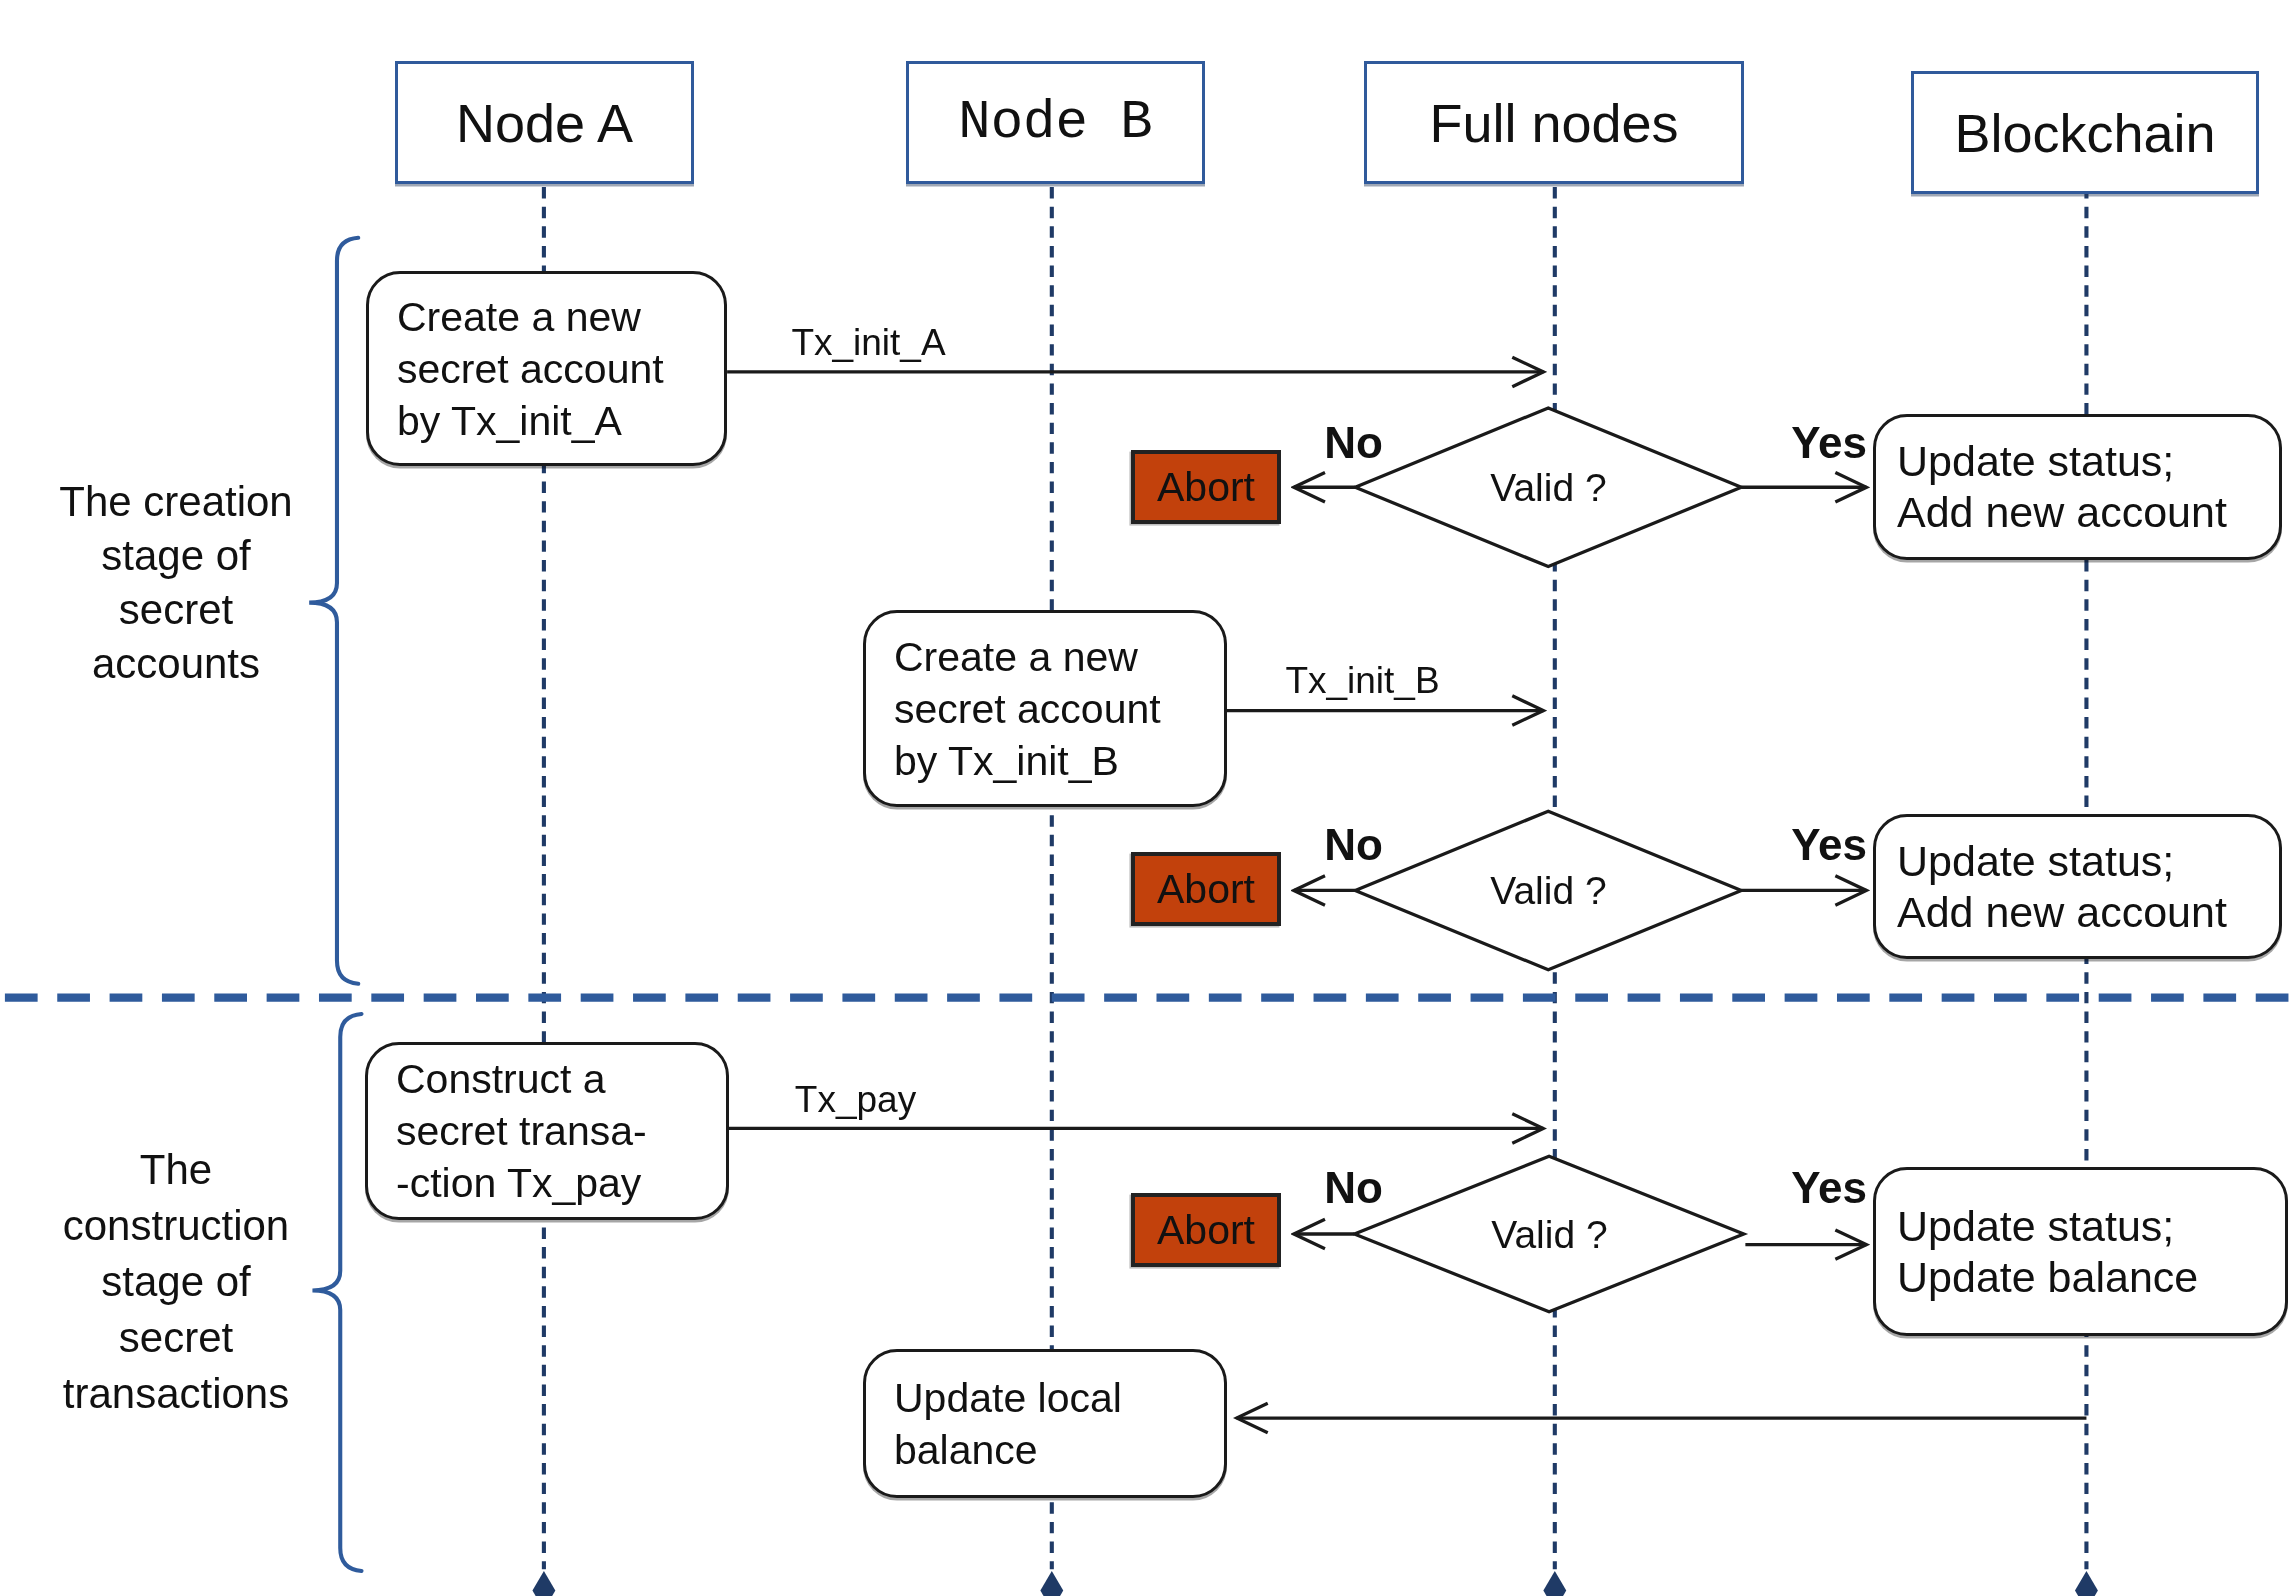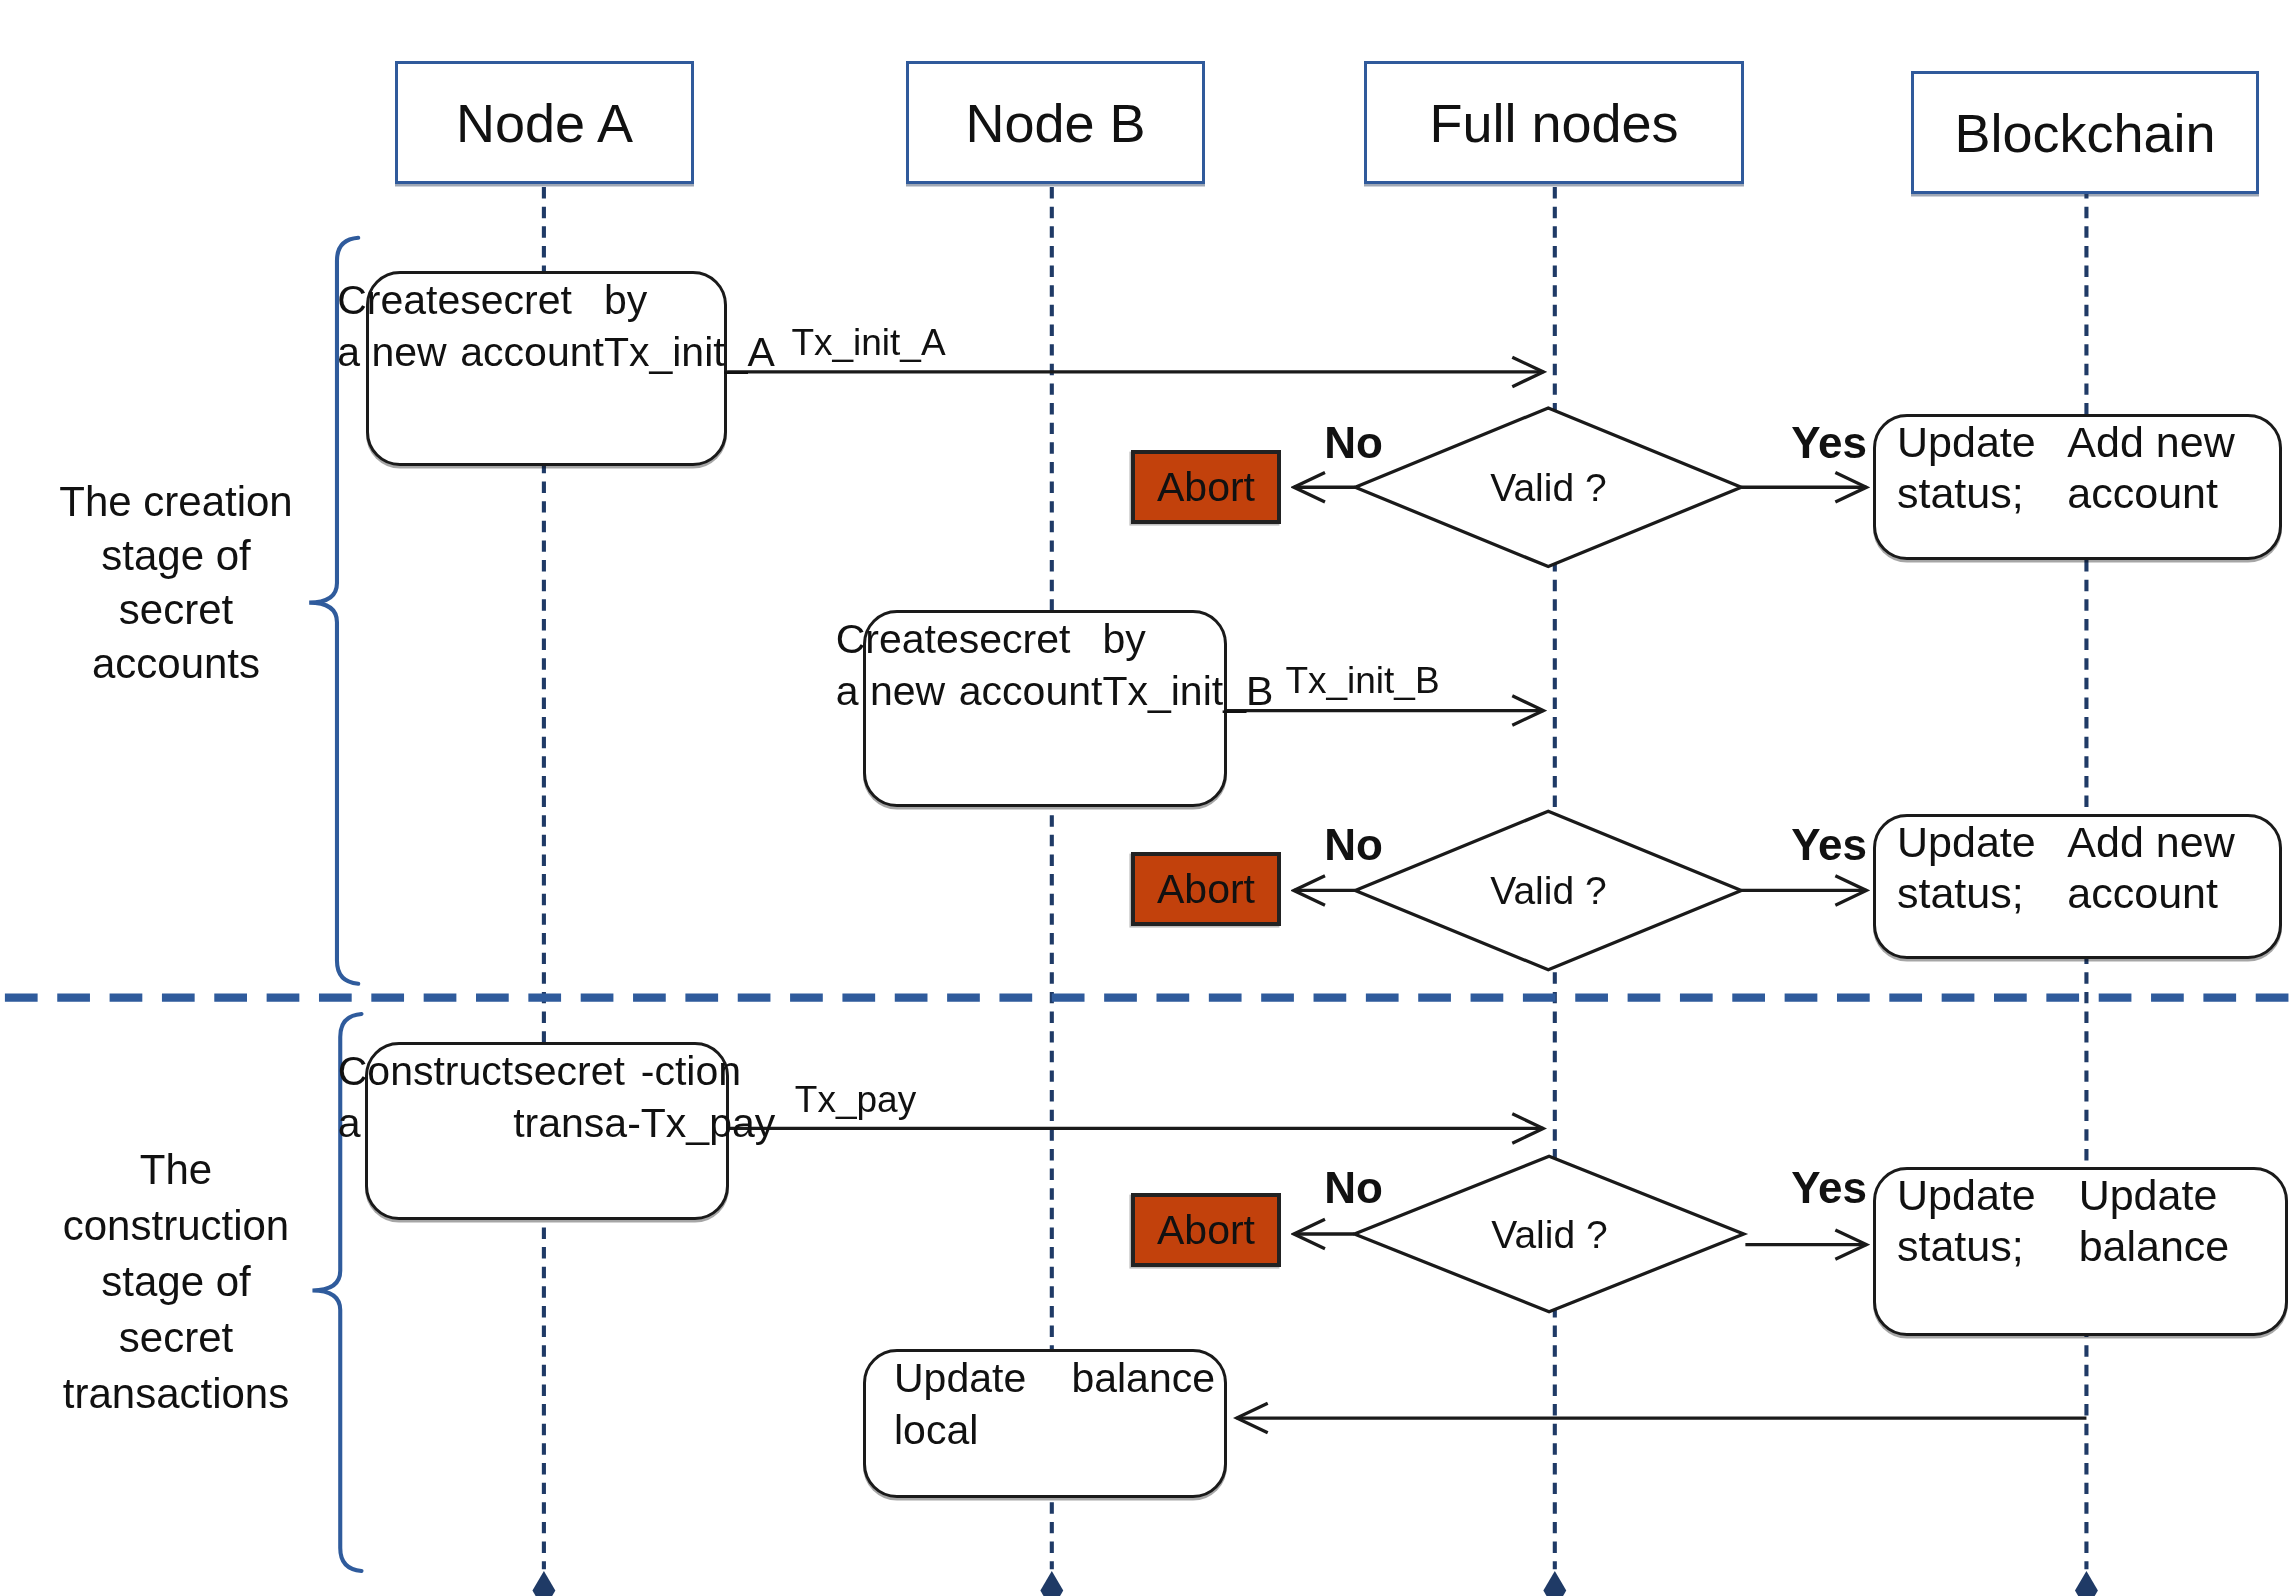--- a/index.html
+++ b/index.html
@@ -20,21 +20,21 @@
     background:#ffffff;
     display:flex;align-items:center;justify-content:center;
     font-size:54px;
     box-shadow:0 2.5px 0 rgba(40,60,90,0.45);
   }
   
   .rbox{
     border:3.3px solid #1a1a1a;
     border-radius:34px;
     background:#ffffff;
-    display:flex;flex-direction:row;justify-content:center;
+    display:flex;flex-direction:column;justify-content:center;
     font-size:41px;line-height:52px;
     padding-left:28px;padding-right:9px;
     box-shadow:0 2.5px 0 rgba(0,0,0,0.35);
   }
   .rbox.right{font-size:43px;line-height:51px;padding-left:21px;}
   
   .abort{
     border:4.1px solid #222222;
     background:#c2410c;
     display:flex;align-items:center;justify-content:center;
@@ -96,21 +96,21 @@
 
     <polygon points="665,1879 679,1903 665,1927 651,1903" fill="#1f3a66"></polygon>
     <polygon points="1286,1879 1300,1903 1286,1927 1272,1903" fill="#1f3a66"></polygon>
     <polygon points="1901,1879 1915,1903 1901,1927 1887,1903" fill="#1f3a66"></polygon>
     <polygon points="2551,1879 2565,1903 2551,1927 2537,1903" fill="#1f3a66"></polygon>
   </svg>
 
   <div class="abs hdr" style="left:395px;top:27px;width:299px;height:123px;">
     <span>Node A</span>
   </div>
-  <div class="abs hdr" style="left:906px;top:27px;width:299px;height:123px;">
+  <div class="abs hdr" style="left:906px;top:27px;width:299px;height:123px;font-family:Liberation Mono, monospace;">
     <span>Node B</span>
   </div>
   <div class="abs hdr" style="left:1364px;top:27px;width:380px;height:123px;">
     <span>Full nodes</span>
   </div>
   <div class="abs hdr" style="left:1911px;top:37px;width:348px;height:123px;">
     <span>Blockchain</span>
   </div>
 
   <div class="abs stage s1" style="left:20.5px;top:441px;">

